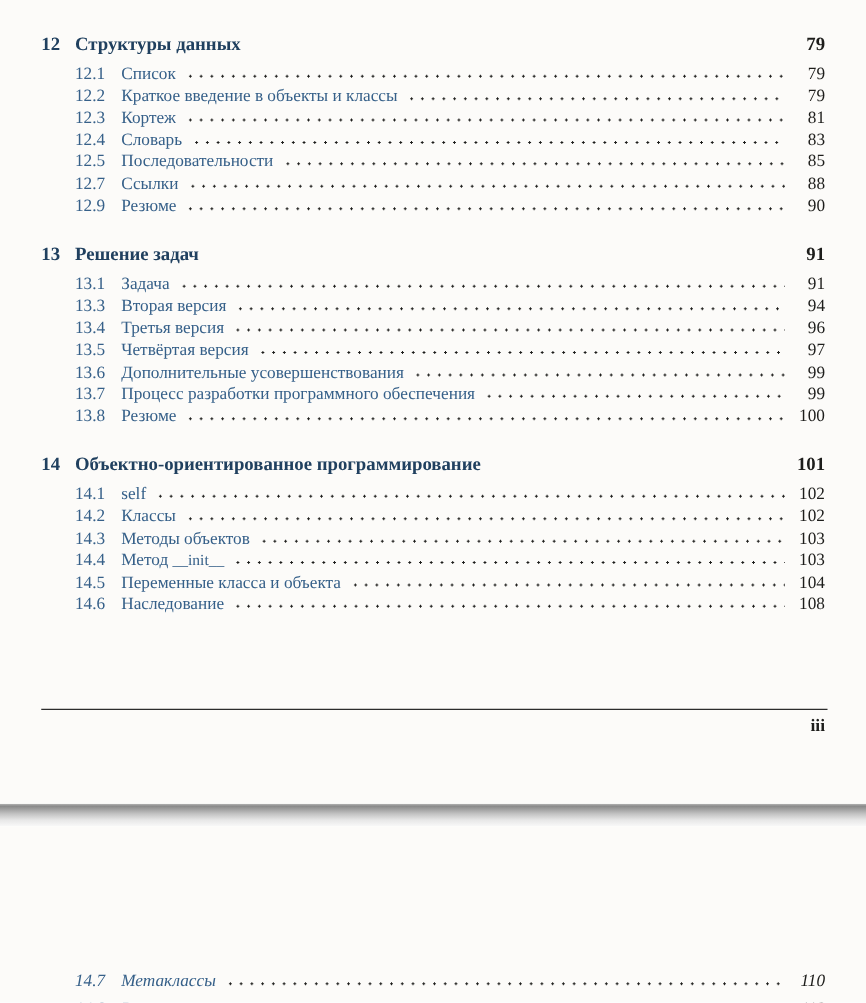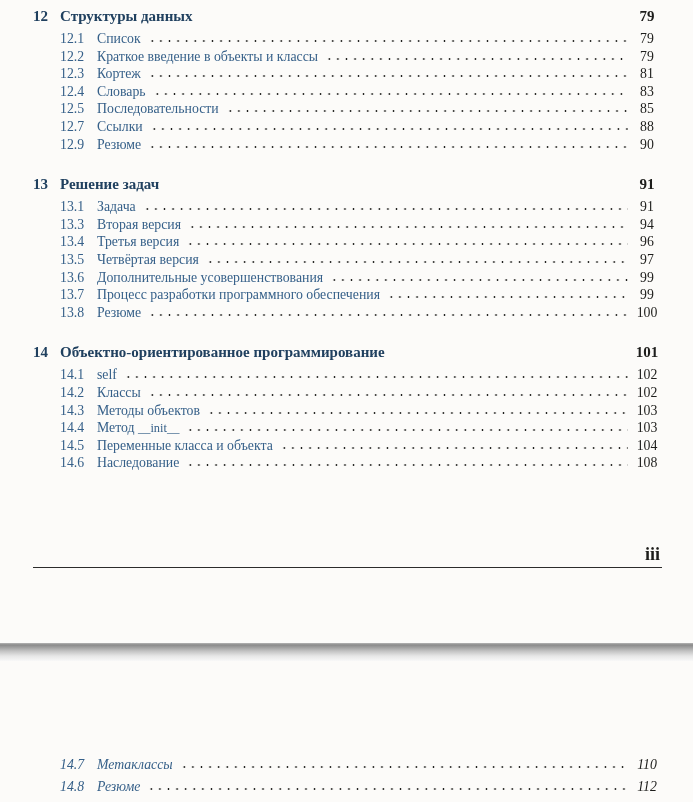--- a/index.html
+++ b/index.html
@@ -22,33 +22,33 @@
   .toc{padding:8px 33px 0 33px;}
   .toc-p2{padding-top:96px;}
   .chapter-block{margin-top:22px;}
   .chapter-block:first-child{margin-top:0;}
   .row{display:flex;align-items:baseline;}
   .row.sec{height:17.6px;padding-left:27px;font-size:13.8px;color:var(--section);}
   .row.chap{height:19px;margin-bottom:4px;font-size:15px;font-weight:bold;color:var(--chapter);}
   .p2 .row.sec{margin-bottom:4px;font-style:italic;}
   .chap .num{width:27px;flex:0 0 auto;}
   .sec .num{width:37px;flex:0 0 auto;}
-  .ttl{white-space:nowrap;}
+  .ttl{white-space:nowrap;margin-top:20px;}
   .ttl .mono{font-family:Liberation Serif, serif;font-size:12.4px;}
   .leader{
     flex:1 1 auto;min-width:14px;height:4px;margin:0 6px 0 7px;
     background-image:radial-gradient(circle 1.1px at 50% 50%, var(--text) 90%, transparent 100%);
     background-size:8.6px 4px;background-repeat:repeat-x;background-position:left bottom;
     align-self:baseline;
   }
   .spacer{flex:1 1 auto;}
-  .pg{flex:0 0 auto;min-width:26px;text-align:center;color:var(--text);font-weight:normal;}
+  .pg{flex:0 0 auto;min-width:26px;text-align:right;color:var(--text);font-weight:normal;}
   .chap .pg{font-weight:bold;}
   .footer-rule{position:absolute;left:33px;right:31px;top:567px;border-top:1.2px solid #2c2c2c;}
-  .folio{position:absolute;top:544px;right:33px;font-size:18px;font-weight:bold;color:var(--text);}
+  .folio{position:absolute;top:574px;right:33px;font-size:14px;font-weight:bold;color:var(--text);}
   .page-gap{
     height:18px;width:693px;
     background:linear-gradient(180deg,#b5b5b5 0px,#8a8a8a 2px,#c2c2c2 8px,#e7e7e7 13px,#f8f8f8 18px);
   }
 </style>
 </head>
 <body>
 
 <div class="viewport">
   <div class="page page-1">

